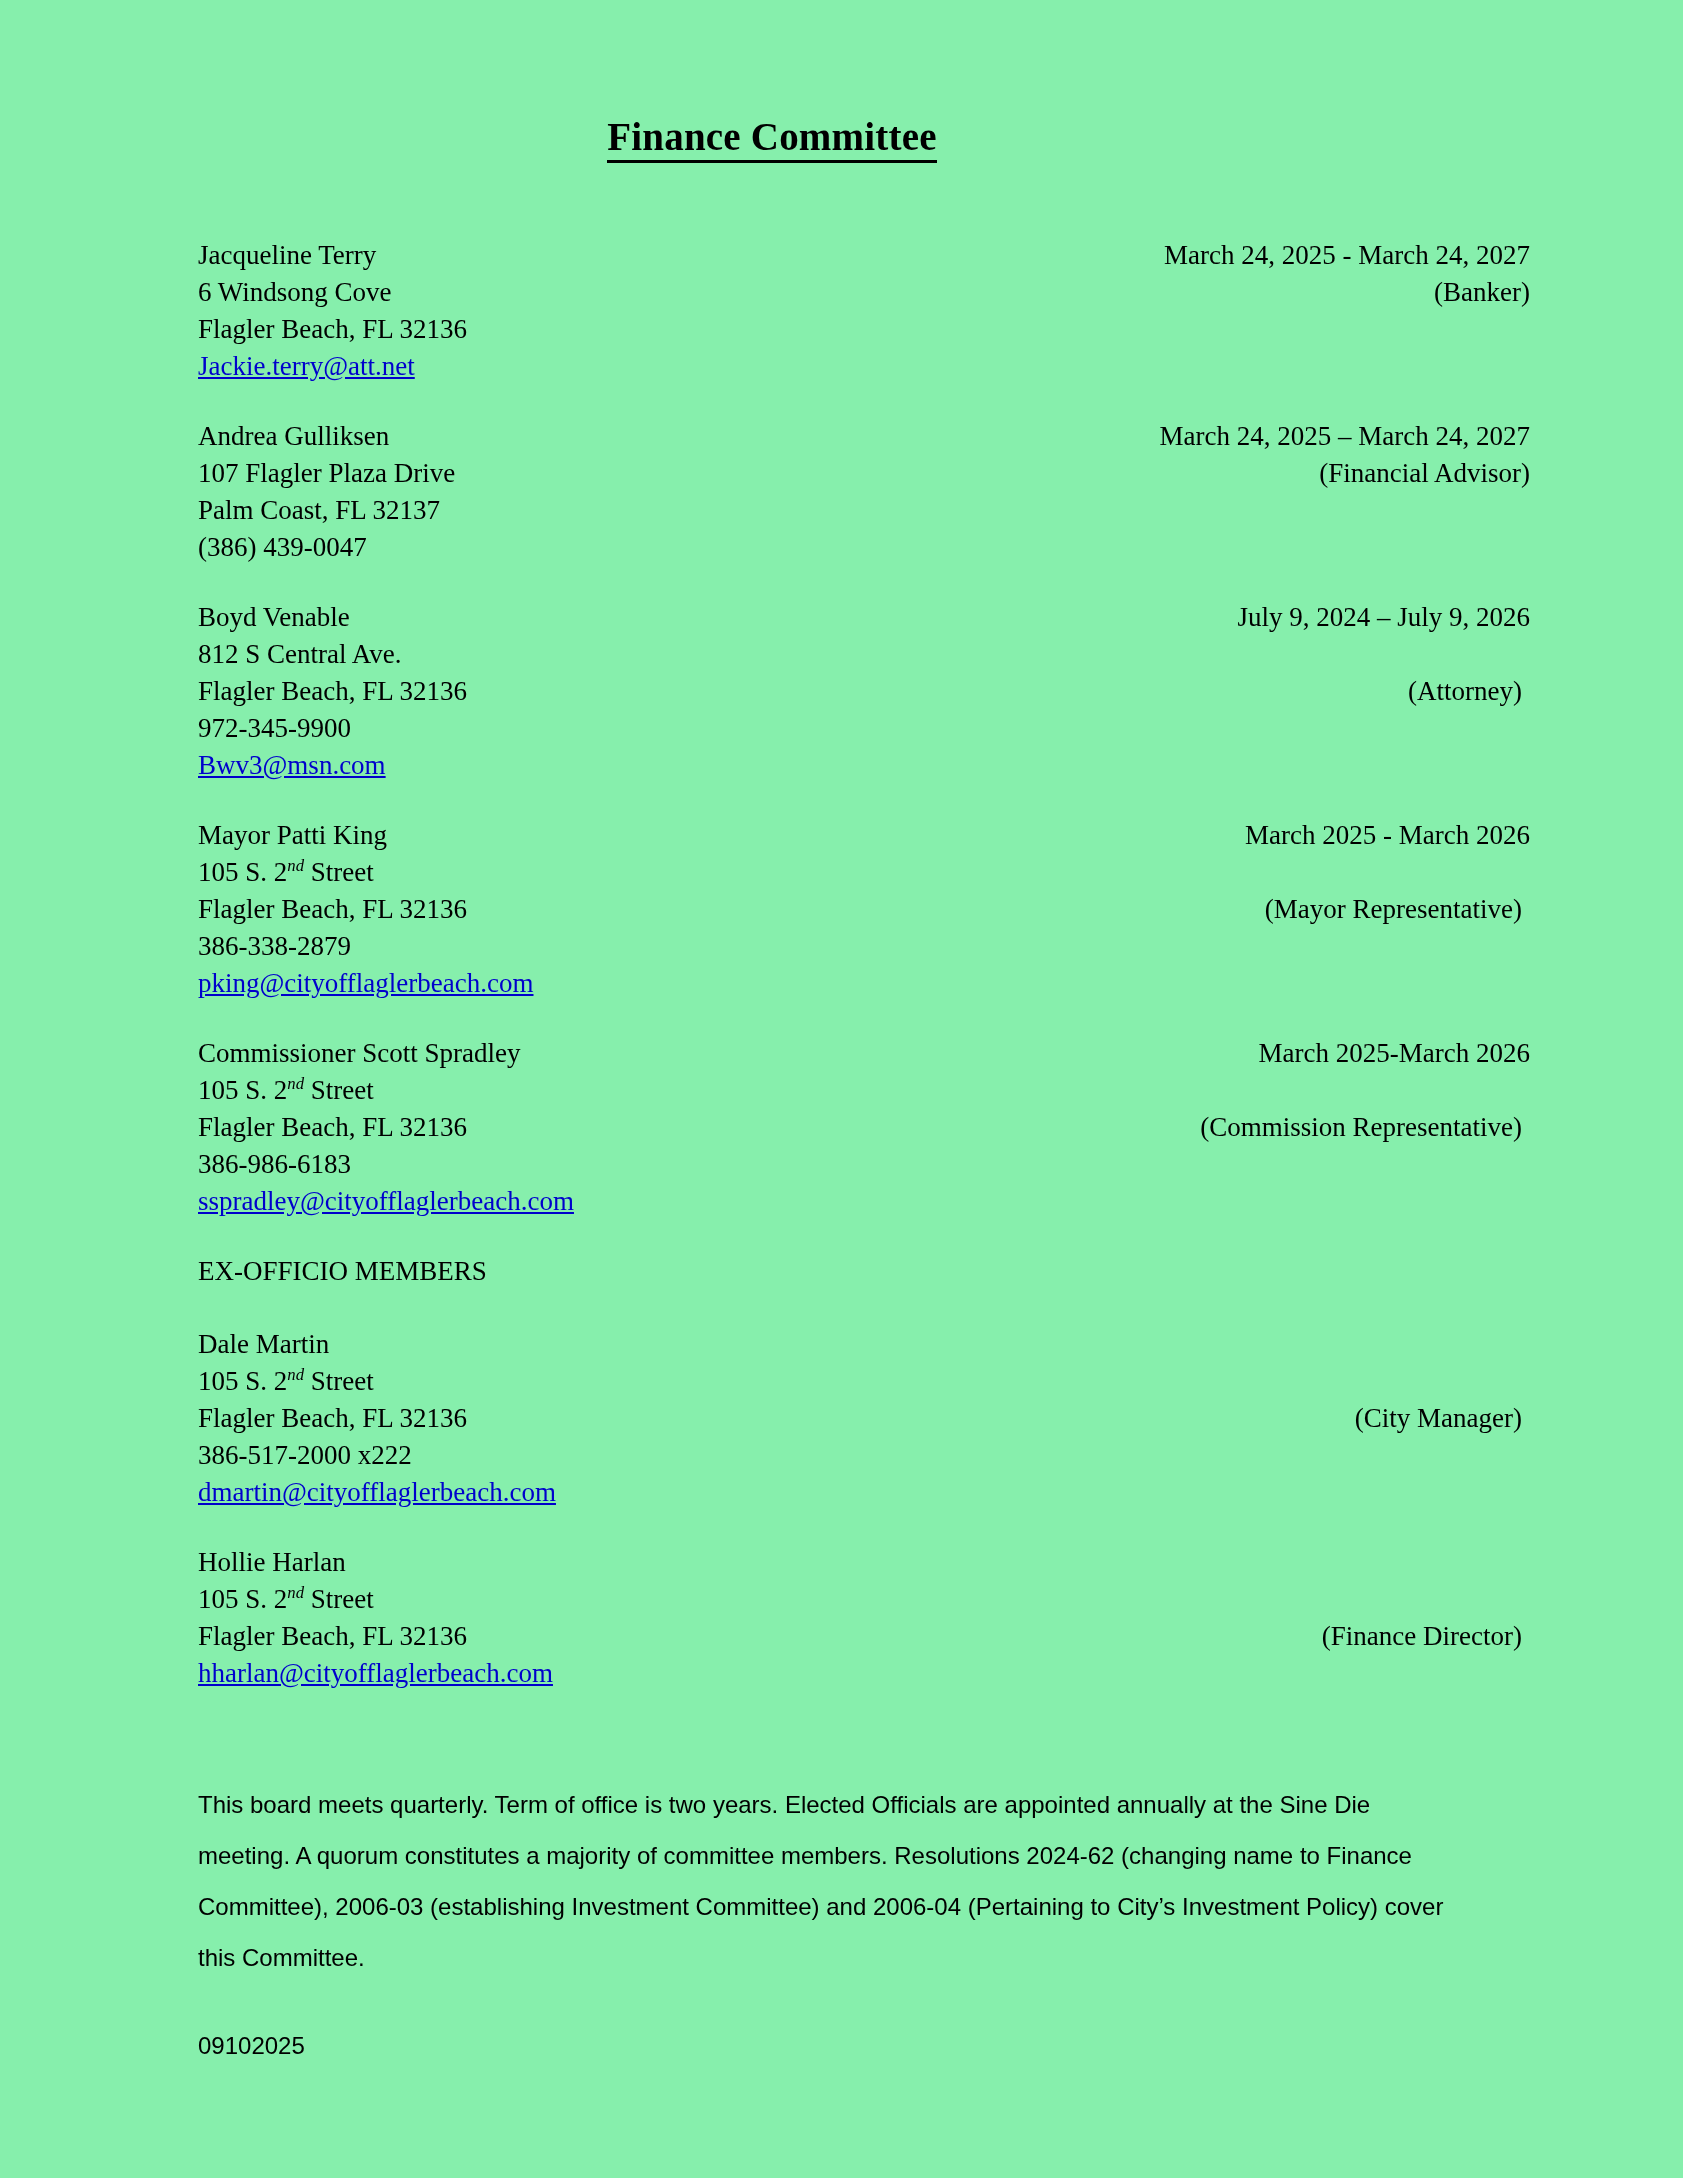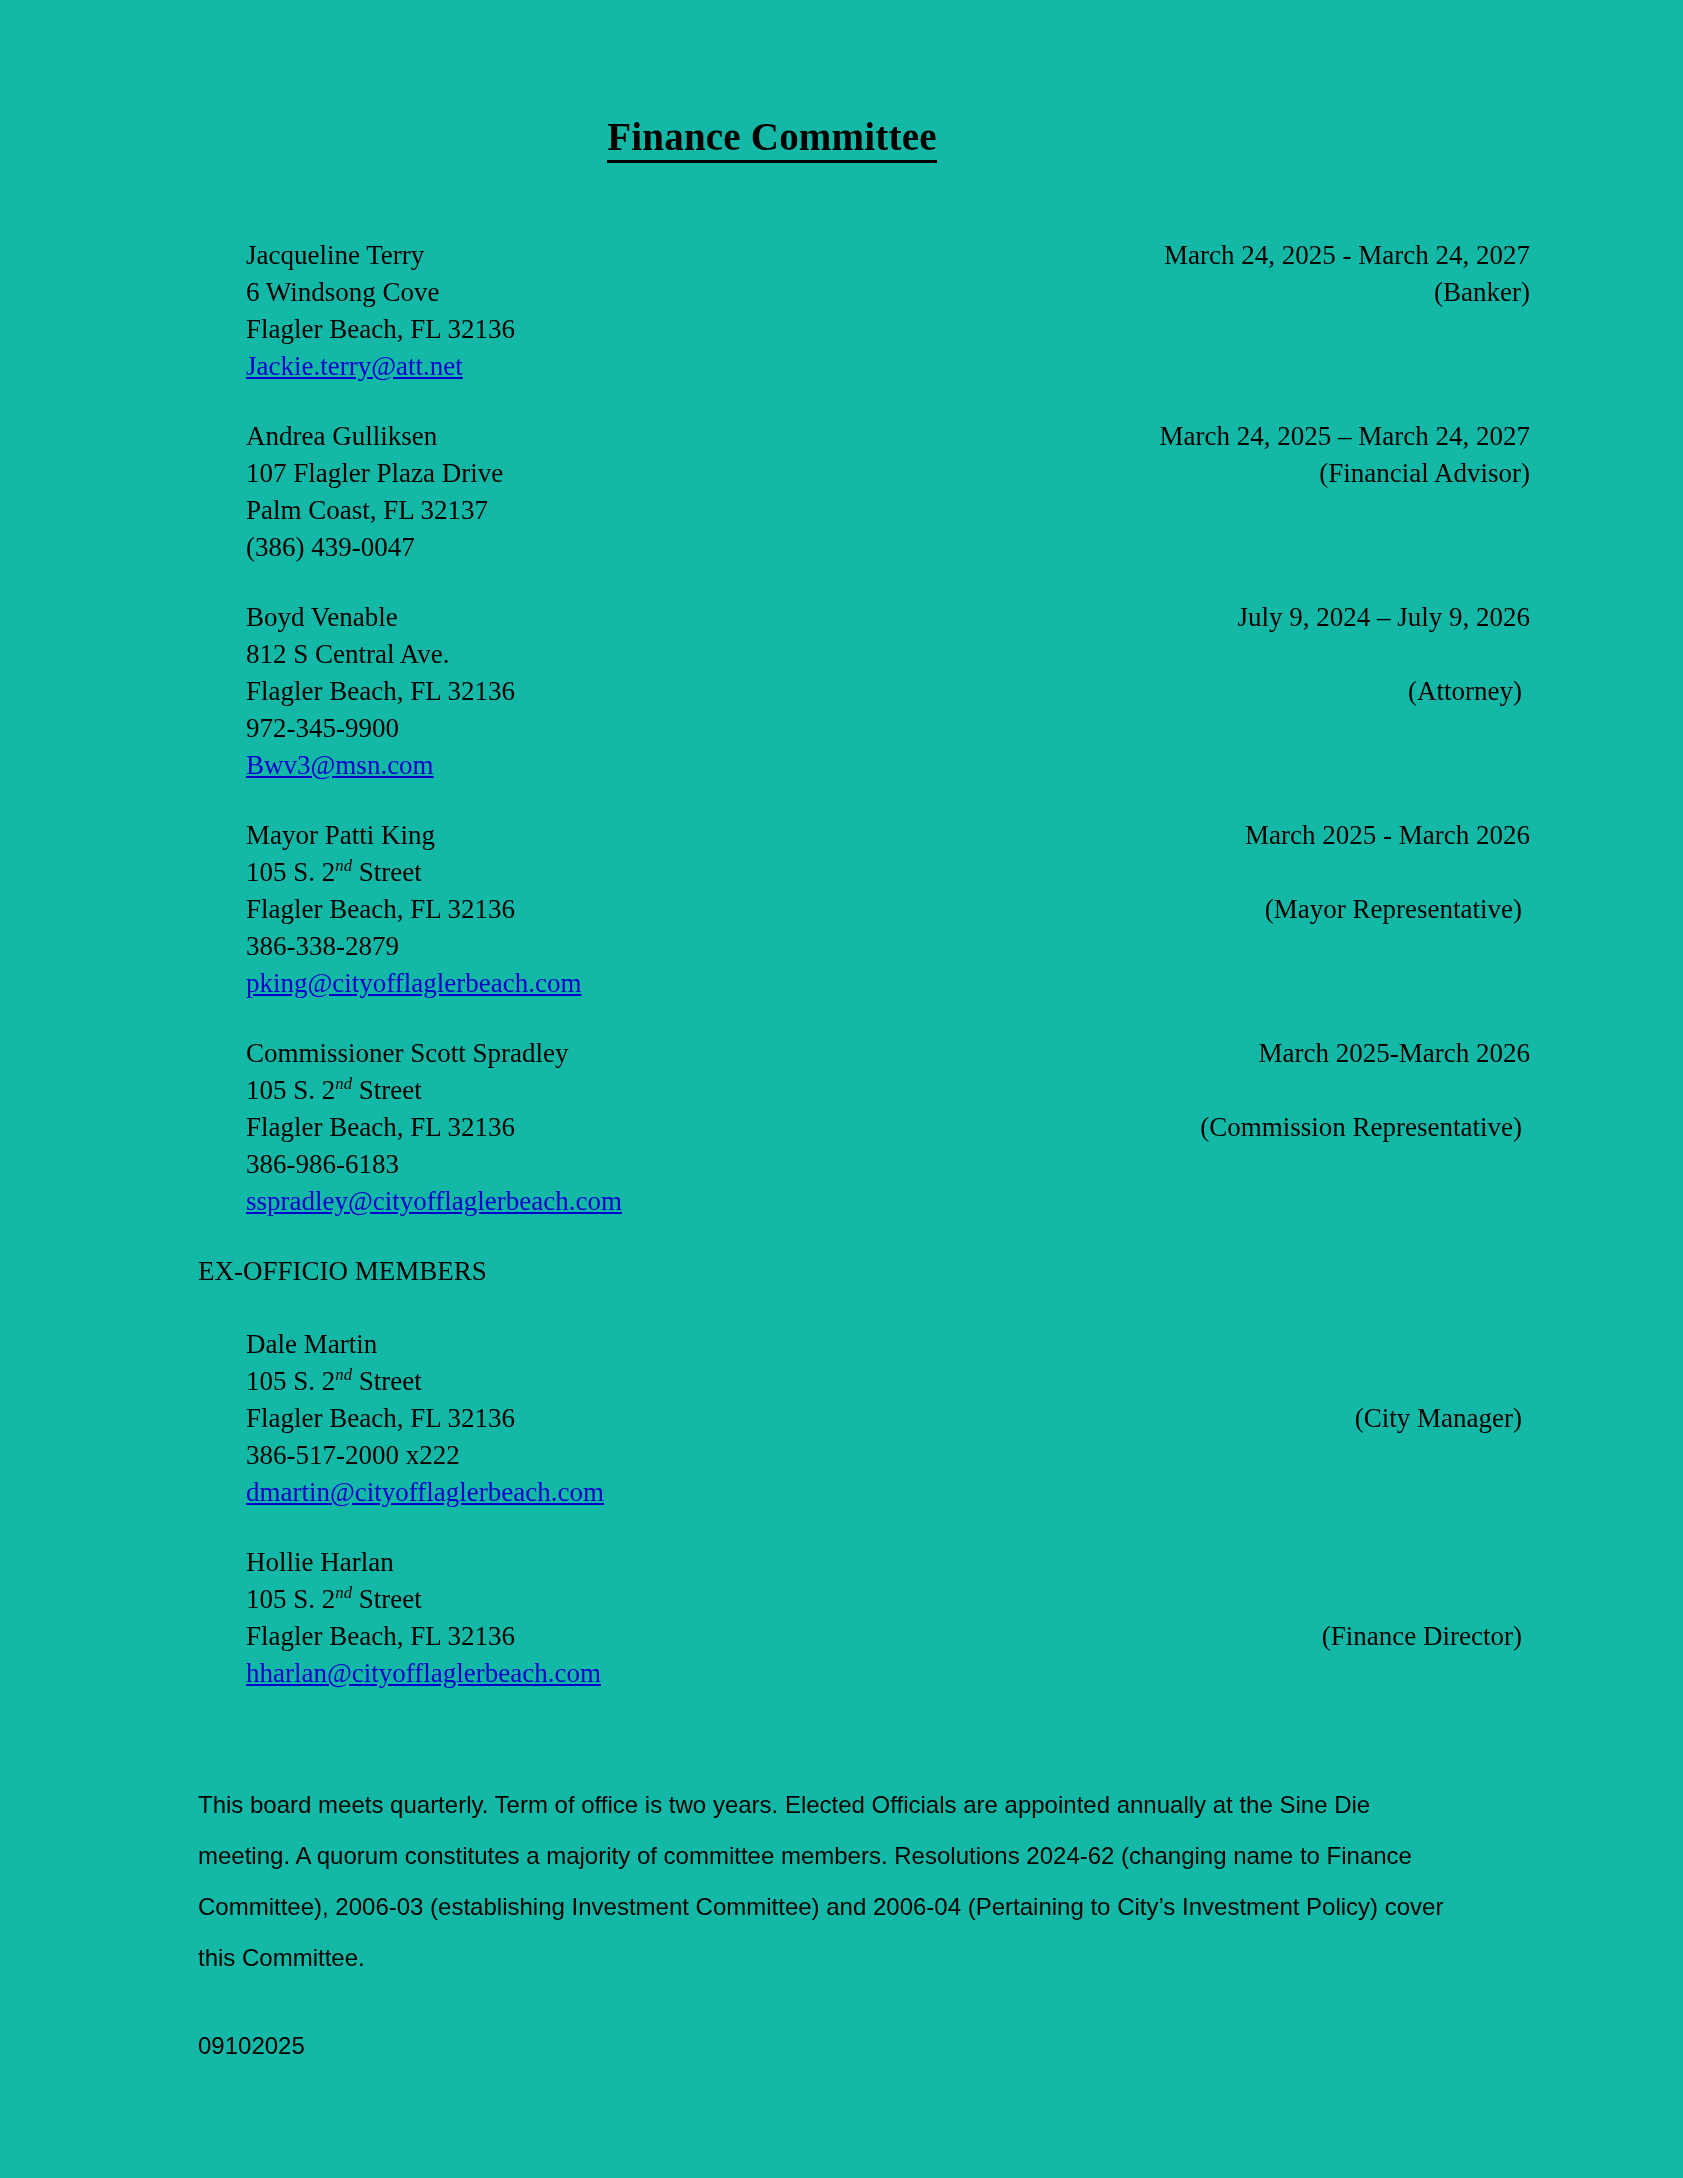--- a/index.html
+++ b/index.html
@@ -15,21 +15,21 @@
     position: relative;
     overflow: hidden;
   }
 
   .page {
     position: relative;
     width: 1683px;
     height: 2178px;
     box-sizing: border-box;
     padding: 0;
-    background: #14b8a6;
+    background: #86efac;
   }
 
   .title-wrap {
     text-align: center;
     padding-top: 91px;
     padding-right: 139px;
   }
   .doc-title {
     display: inline-block;
     font-family: "Liberation Serif", "DejaVu Serif", serif;
@@ -59,21 +59,20 @@
     line-height: 37px;
     white-space: nowrap;
   }
   .left-text {
     position: absolute;
     left: 0;
     top: 0;
     font-size: 27px;
     line-height: 37px;
     font-family: "Liberation Serif", "DejaVu Serif", serif;
-    margin-left: 48px;
   }
   .right-text {
     position: absolute;
     right: 0;
     top: 0;
     font-size: 27px;
     line-height: 37px;
     font-family: "Liberation Serif", "DejaVu Serif", serif;
     text-align: right;
   }

